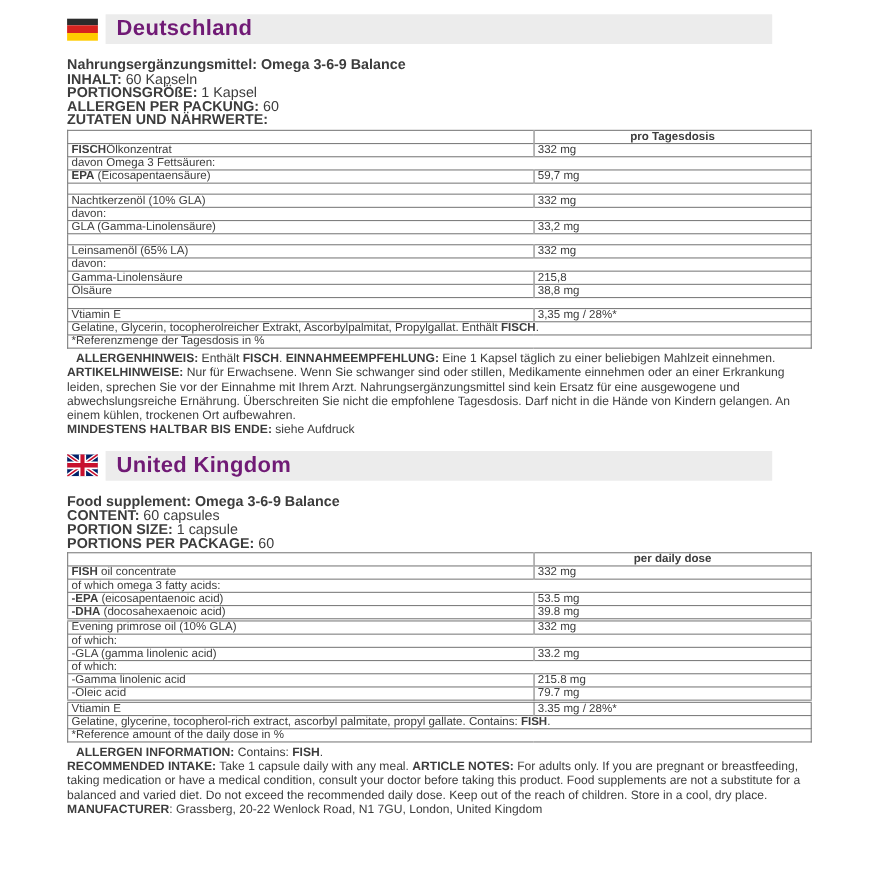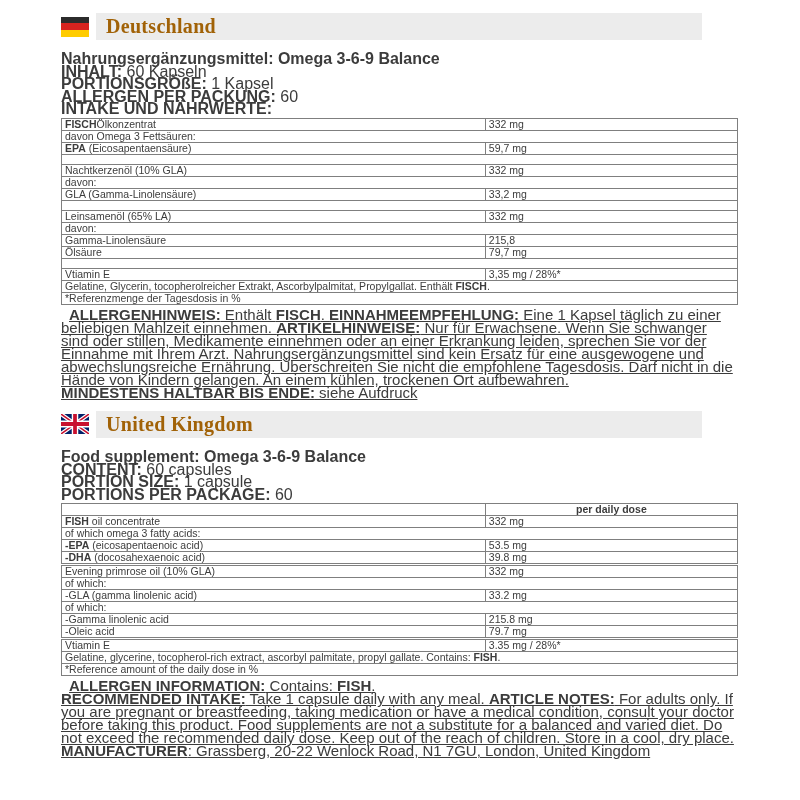--- a/index.html
+++ b/index.html
@@ -13,41 +13,41 @@
 
   
   .hdr { display: flex; align-items: center; height: 27px; margin-bottom: 13px; }
   .flag { width: 28px; height: 20px; flex: 0 0 28px; margin-right: 7px; }
   .flag-de { display: flex; flex-direction: column; }
   .flag-de div { flex: 1; }
   .de-black { background: #2b2b2b; }
   .de-red   { background: #d6231f; }
   .de-gold  { background: #ffcc00; }
   .bar { flex: 1; background: #ececec; height: 27px; margin-right: 36px; display: flex; align-items: center; }
-  .title { font-size: 20px; font-weight: bold; color: #a16207; margin-left: 10px; letter-spacing: 0.3px; white-space: nowrap; font-family: Liberation Serif, serif; }
-
-  
-  .info { font-size: 16px; line-height: 12.6px; margin-bottom: 2px; }
+  .title { font-size: 20px; font-weight: bold; color: #701a75; margin-left: 10px; letter-spacing: 0.3px; white-space: nowrap; }
+
+  
+  .info { font-size: 13px; line-height: 12.6px; margin-bottom: 2px; }
   .info-line { white-space: nowrap; }
 
   
   table.nutri {
     width: 100%; border-collapse: collapse; table-layout: fixed;
     font-size: 10.5px; color: #3c3c3c; margin-bottom: 3px;
     border: 1px solid #7f7f7f;
   }
   table.nutri tr { border: 1px solid #7f7f7f; }
   table.nutri td { padding: 0 3px; height: 11px; line-height: 11px; overflow: hidden; white-space: nowrap; vertical-align: middle; }
   table.nutri td.val { border-left: 1px solid #7f7f7f; }
   table.nutri td.head { text-align: center; font-weight: bold; }
   table.nutri tr.group { border-top: 3px double #7f7f7f; }
   table.nutri tr.spacer td { height: 10px; }
 
   
-  .paras { font-size: 15px; line-height: 13px; margin-top: 2px; text-decoration: underline; }
+  .paras { font-size: 11px; line-height: 13px; margin-top: 2px; }
   .para.indent { text-indent: 8px; }
 
   .section-de { margin-bottom: 12px; }
   b { font-weight: bold; }
 </style>
 </head>
 <body>
 
 <div class="page">
 
@@ -60,29 +60,33 @@
       </div>
       <div class="bar">
         <span class="title">Deutschland</span>
       </div>
     </div>
     <div class="info">
         <div class="info-line"><b>Nahrungsergänzungsmittel: Omega 3-6-9 Balance</b></div>
         <div class="info-line"><b>INHALT:</b> 60 Kapseln</div>
         <div class="info-line"><b>PORTIONSGRÖßE:</b> 1 Kapsel</div>
         <div class="info-line"><b>ALLERGEN PER PACKUNG:</b> 60</div>
-        <div class="info-line"><b>INTAKE UND NÄHRWERTE:</b></div>
+        <div class="info-line"><b>ZUTATEN UND NÄHRWERTE:</b></div>
       </div>
     <table class="nutri">
       <colgroup>
           <col style="width:62.7%">
           <col style="width:37.3%">
         </colgroup>
       <tbody>
           <tr>
+            <td class="lbl"></td>
+            <td class="val head">pro Tagesdosis</td>
+          </tr>
+          <tr>
             <td class="lbl"><b>FISCH</b>Ölkonzentrat</td>
             <td class="val">332 mg</td>
           </tr>
           <tr>
             <td colspan="2">davon Omega 3 Fettsäuren:</td>
           </tr>
           <tr>
             <td class="lbl"><b>EPA</b> (Eicosapentaensäure)</td>
             <td class="val">59,7 mg</td>
           </tr>
@@ -109,21 +113,21 @@
           </tr>
           <tr>
             <td colspan="2">davon:</td>
           </tr>
           <tr>
             <td class="lbl">Gamma-Linolensäure</td>
             <td class="val">215,8</td>
           </tr>
           <tr>
             <td class="lbl">Ölsäure</td>
-            <td class="val">79,7 mg</td>
+            <td class="val">38,8 mg</td>
           </tr>
           <tr class="spacer">
             <td colspan="2"></td>
           </tr>
           <tr>
             <td class="lbl">Vtiamin E</td>
             <td class="val">3,35 mg / 28%*</td>
           </tr>
           <tr>
             <td colspan="2">Gelatine, Glycerin, tocopherolreicher Extrakt, Ascorbylpalmitat, Propylgallat. Enthält <b>FISCH</b>.</td>

